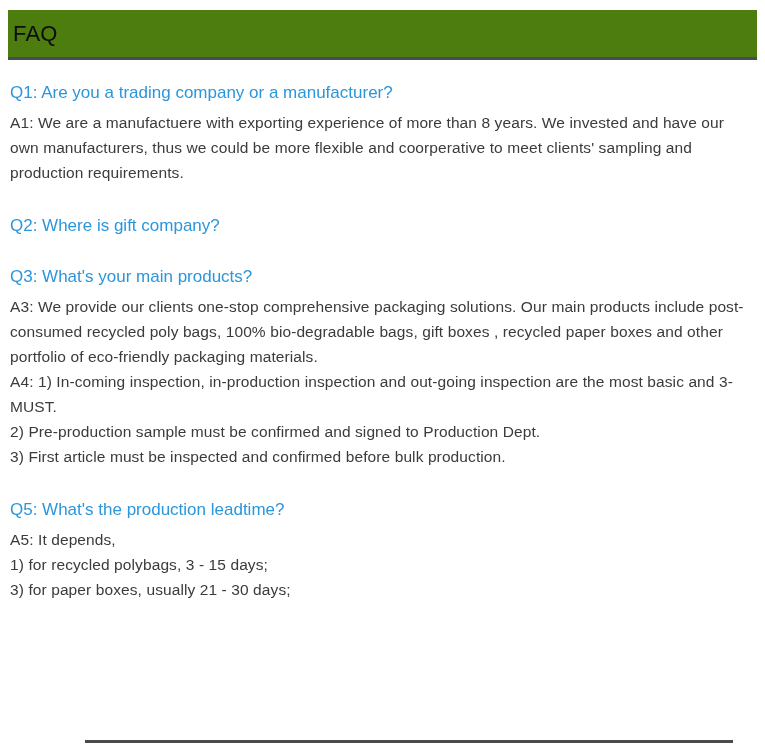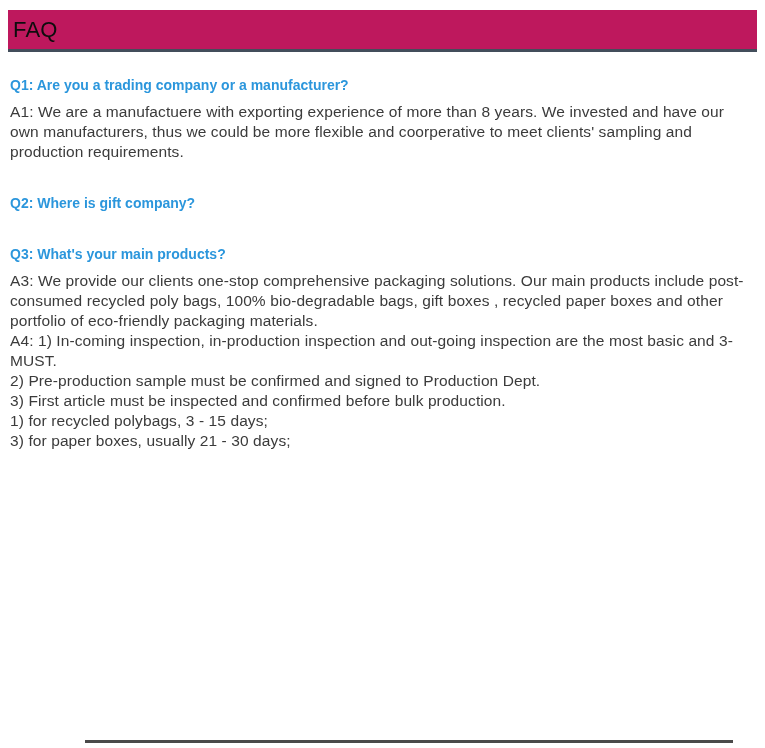--- a/index.html
+++ b/index.html
@@ -6,49 +6,49 @@
   html, body {
     width: 765px;
     height: 748px;
     background: #ffffff;
     font-family: "Liberation Sans", "DejaVu Sans", sans-serif;
     overflow: hidden;
     position: relative;
   }
   .header-bar {
     margin: 10px 8px 0 8px;
-    height: 42px;
-    background: #be185d;
+    height: 50px;
+    background: #4d7c0f;
     border-bottom: 3px solid #434e5b;
     display: flex;
     align-items: center;
     padding-left: 5px;
   }
   .header-title {
     font-size: 22px;
     font-weight: 500;
     color: #0d0d0d;
     letter-spacing: 0.2px;
   }
   .faq-list {
     padding: 0 10px;
   }
   .faq-item .question {
     margin: 31px 0 7px 0;
-    font-size: 14px;
+    font-size: 17px;
     line-height: 20px;
-    font-weight: 700;
+    font-weight: 400;
     color: #2b96dc;
   }
   .faq-item:first-child .question {
     margin-top: 23px;
   }
   .faq-item .answer-line {
     font-size: 15.5px;
-    line-height: 20px;
+    line-height: 25px;
     color: #3b3b3b;
     letter-spacing: 0.1px;
   }
   .bottom-partial-rule {
     position: absolute;
     left: 85px;
     top: 740px;
     width: 648px;
     height: 3px;
     background: #4a4a4a;
@@ -82,20 +82,22 @@
 
   <section class="faq-item">
     <div class="answer">
         <p class="answer-line">A4: 1) In-coming inspection, in-production inspection and out-going inspection are the most basic and 3-MUST.</p>
         <p class="answer-line">2) Pre-production sample must be confirmed and signed to Production Dept.</p>
         <p class="answer-line">3) First article must be inspected and confirmed before bulk production.</p>
       </div>
   </section>
 
   <section class="faq-item">
+    <h3 class="question">Q5: What's the production leadtime?</h3>
     <div class="answer">
+        <p class="answer-line">A5: It depends,</p>
         <p class="answer-line">1) for recycled polybags, 3 - 15 days;</p>
         <p class="answer-line">3) for paper boxes, usually 21 - 30 days;</p>
       </div>
   </section>
 </div>
 
 <div class="bottom-partial-rule"></div>
 
 </body></html>

